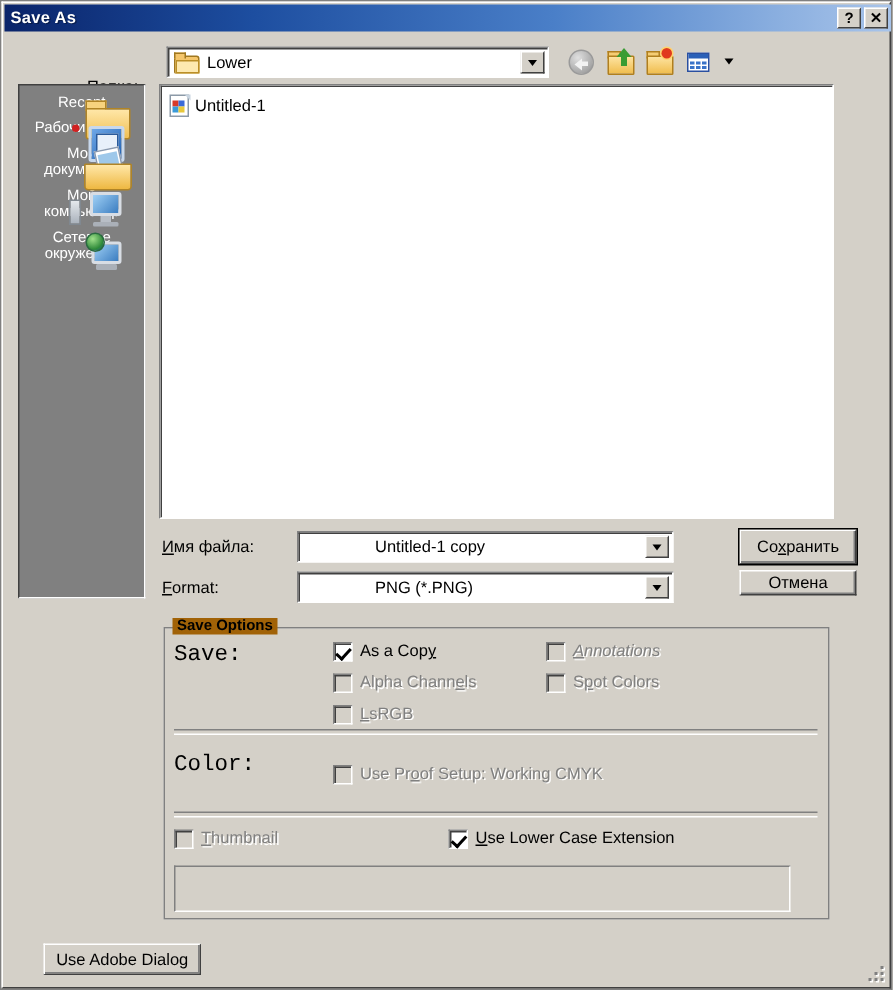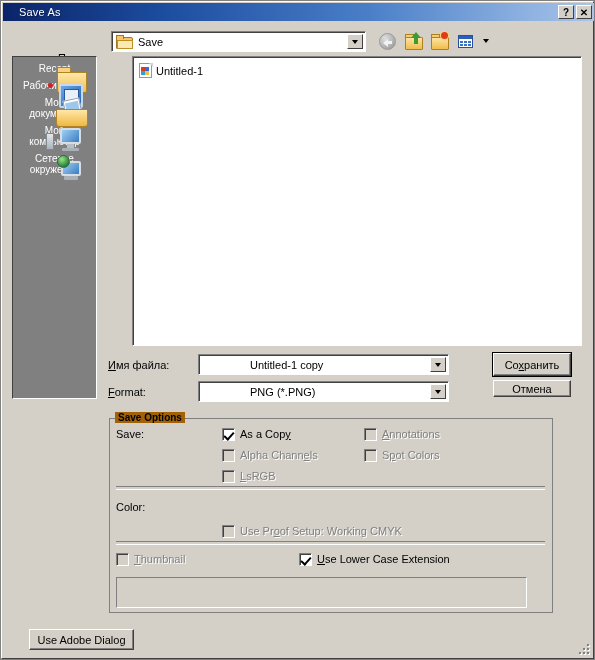--- a/index.html
+++ b/index.html
@@ -41,23 +41,23 @@
   #titlebar {
     position: absolute;
     left: 2px; top: 2px;
     width: 591px; height: 18px;
     background: linear-gradient(to right, #0a246a 0%, #1d4ea0 28%, #4a7fc8 62%, #8cb0e0 88%, #a8c4ea 100%);
     display: flex;
     align-items: center;
   }
   #title-text {
     color: #ffffff;
-    font-weight: normal;
+    font-weight: bold;
     font-size: 11px;
-    margin-left: 16px;
+    margin-left: 4px;
     letter-spacing: 0.2px;
     text-shadow: 1px 1px 0 rgba(0,0,0,0.35);
   }
   .titlebtns {
     position: absolute;
     right: 2px; top: 2px;
     display: flex;
     gap: 2px;
   }
   .tbtn {
@@ -421,21 +421,20 @@
     position: absolute;
     left: 105px; top: 55px;
     width: 450px; height: 290px;
     background: #ffffff;
     border-top: 1px solid #808080;
     border-left: 1px solid #808080;
     border-right: 1px solid #ffffff;
     border-bottom: 1px solid #ffffff;
     box-sizing: border-box;
     overflow: hidden;
-    margin-left: 26px;
   }
   #filelist .inner {
     position: absolute; left: 0; top: 0; right: 0; bottom: 0;
     border-top: 1px solid #404040;
     border-left: 1px solid #404040;
     pointer-events: none;
   }
   .file-item {
     position: absolute;
     left: 6px; top: 6px;
@@ -561,21 +560,22 @@
     position: absolute;
     left: 114px; top: 411px;
     background: #a16207;
     padding: 0 3px;
     font-size: 10px;
     font-weight: bold;
   }
 
   .sect-label {
     position: absolute;
-    font-size: 11px;
+    font-size: 15px;
+    font-family: Liberation Mono, monospace;
   }
   #lbl-save { left: 115px; top: 427px; }
   #lbl-color { left: 115px; top: 500px; }
 
   
   .cb {
     position: absolute;
     display: flex;
     align-items: flex-start;
     gap: 5px;
@@ -668,21 +668,21 @@
 
   <div id="lookin-label" class="field-label"><u>П</u><span>апка:</span></div>
 
   <div id="lookin-combo">
     <div class="inner"></div>
     <span class="folder-ico">
       <span class="back"></span>
         <span class="tab"></span>
         <span class="front"></span>
     </span>
-    <span id="lookin-text">Save</span>
+    <span id="lookin-text">Lower</span>
     <span class="combo-arrow-btn">
         <span class="tri-down"></span>
       </span>
   </div>
 
   <div id="toolbar">
     <span class="tool ico-back">
       <span class="circ"></span>
         <span class="arr"></span>
         <span class="bar"></span>
@@ -805,33 +805,33 @@
   <div class="cb disabled" style="left:221px; top:448px;">
     <span class="box"></span>
     <span class="lbl"><span>Alpha Chann</span><u>e</u><span>ls</span></span>
   </div>
 
   <div class="cb disabled" style="left:221px; top:469px;">
     <span class="box"></span>
     <span class="lbl"><u>L</u><span>sRGB</span></span>
   </div>
 
-  <div class="cb disabled" style="left:363px; top:427px;">
+  <div class="cb disabled" style="left:363px; top:427px;font-style:italic;">
     <span class="box"></span>
     <span class="lbl"><u>A</u><span>nnotations</span></span>
   </div>
 
   <div class="cb disabled" style="left:363px; top:448px;">
     <span class="box"></span>
     <span class="lbl"><span>S</span><u>p</u><span>ot Colors</span></span>
   </div>
 
   <div id="sep1" class="sep"></div>
 
-  <div class="cb disabled" style="left:221px; top:524px;">
+  <div class="cb disabled" style="left:221px; top:509px;">
     <span class="box"></span>
     <span class="lbl"><span>Use Pr</span><u>o</u><span>of Setup:  Working CMYK</span></span>
   </div>
 
 
   <div id="sep2" class="sep"></div>
 
   <div class="cb disabled" style="left:115px; top:552px;">
     <span class="box"></span>
     <span class="lbl"><u>T</u><span>humbnail</span></span>

